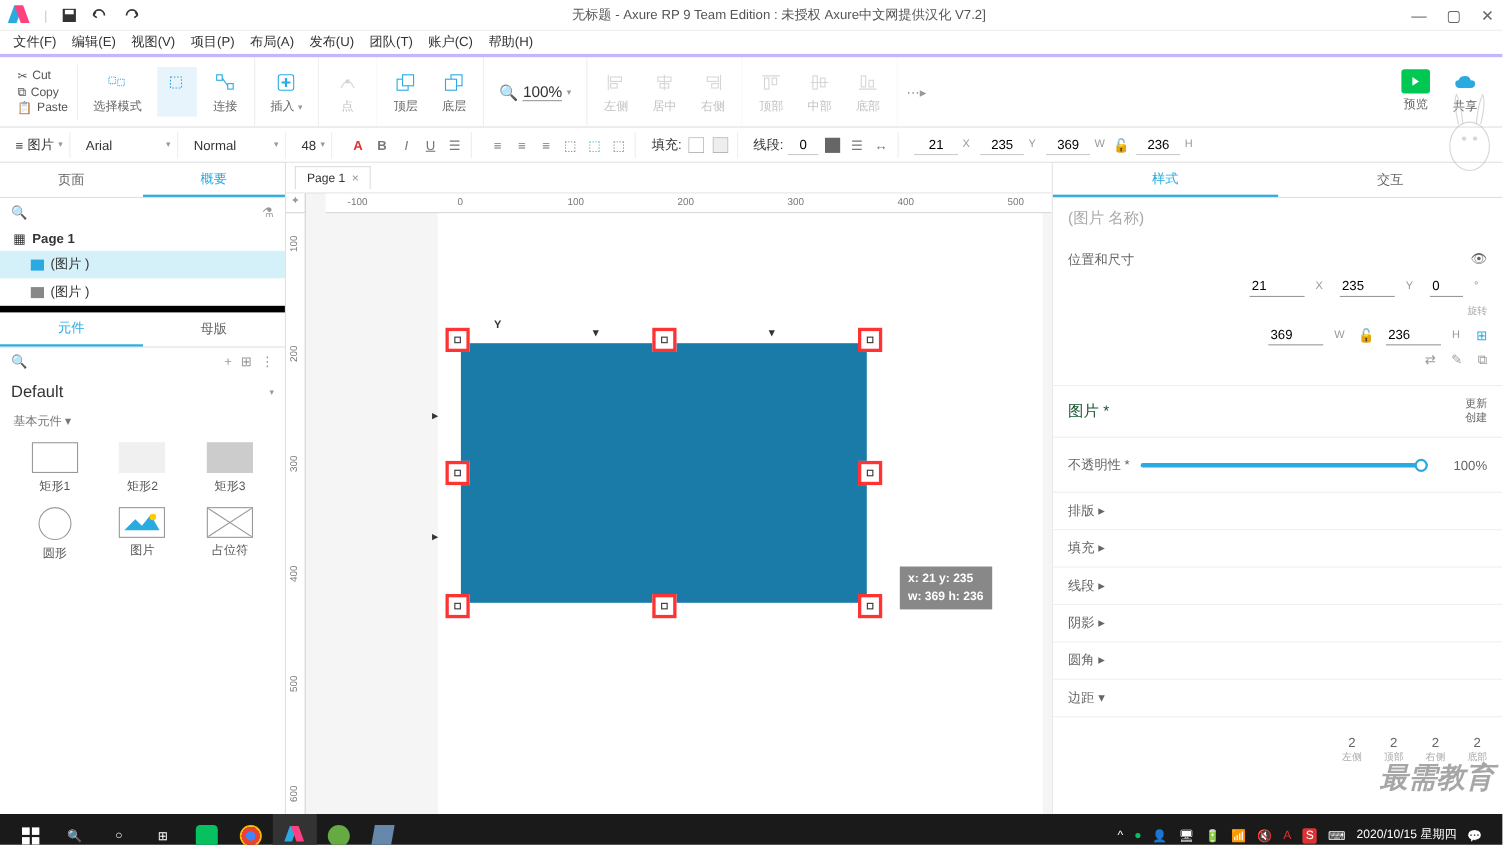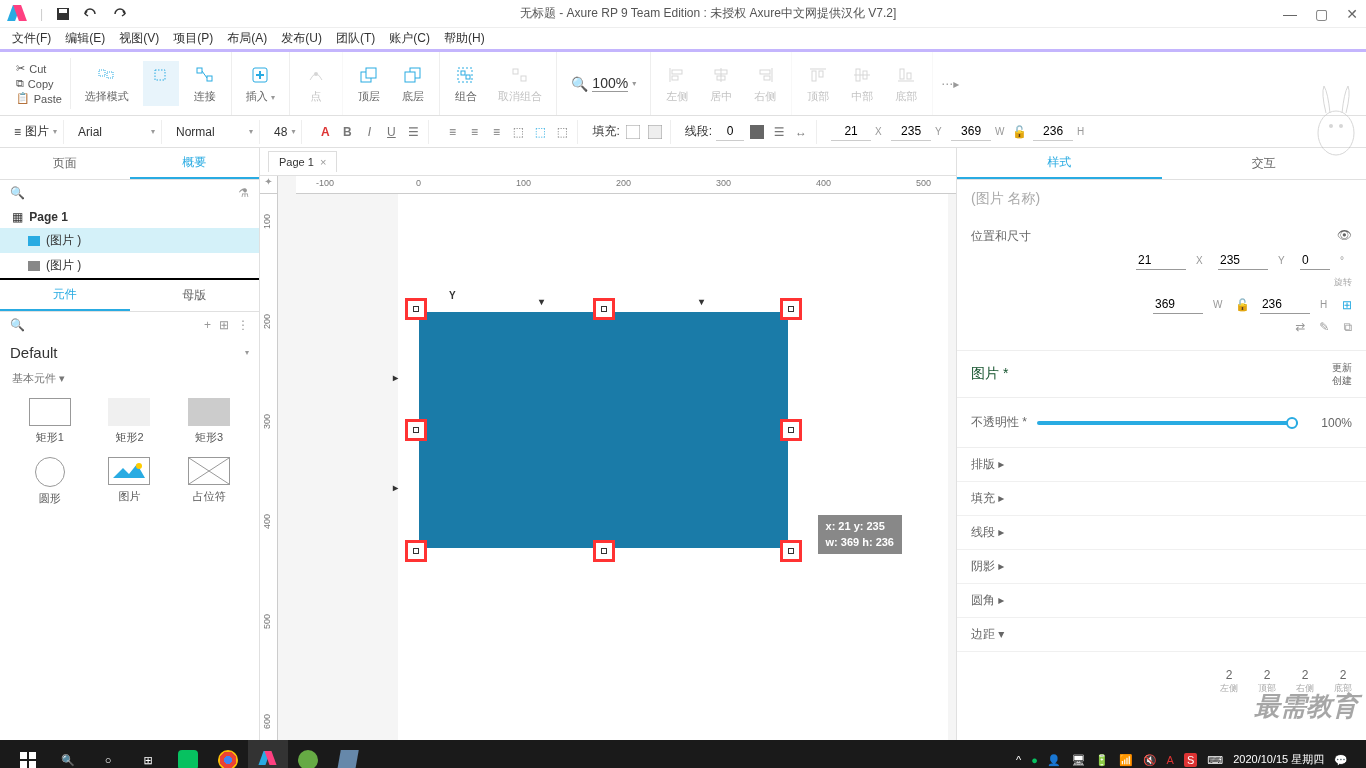--- a/index.html
+++ b/index.html
@@ -35,21 +35,21 @@
 .left-panel { width: 260px; display: flex; flex-direction: column; border-right: 1px solid #e0e0e0; }
 .panel-tabs { display: flex; height: 32px; border-bottom: 1px solid #e0e0e0; }
 .panel-tab { flex: 1; display: flex; align-items: center; justify-content: center; font-size: 12px; cursor: pointer; color: #666; }
 .panel-tab.active { color: #29abe2; border-bottom: 2px solid #29abe2; }
 .search-row { display: flex; align-items: center; padding: 6px 10px; gap: 8px; }
 .search-row input { flex: 1; border: none; outline: none; font-size: 12px; }
 .outline { font-size: 12px; }
 .outline-item { padding: 4px 12px; display: flex; align-items: center; gap: 6px; cursor: pointer; }
 .outline-item.lvl1 { padding-left: 28px; }
 .outline-item.selected { background: #d4f1f9; }
-.widgets-section { border-top: 2px solid #000000; display: flex; flex-direction: column; flex: 1; overflow: hidden; }
+.widgets-section { border-top: 6px solid #000000; display: flex; flex-direction: column; flex: 1; overflow: hidden; }
 .widget-header { padding: 6px 10px; font-size: 13px; color: #333; display: flex; align-items: center; justify-content: space-between; }
 .widget-grid { display: grid; grid-template-columns: repeat(3, 1fr); gap: 12px; padding: 8px 16px; }
 .widget-cell { display: flex; flex-direction: column; align-items: center; gap: 4px; cursor: pointer; }
 .widget-shape { width: 42px; height: 28px; border: 1px solid #999; background: #fff; }
 .widget-cell .lbl { font-size: 11px; color: #555; }
 .canvas-area { flex: 1; position: relative; background: #f5f5f5; overflow: hidden; }
 .page-tabs { height: 28px; background: #fff; display: flex; align-items: center; padding: 0 8px; border-bottom: 1px solid #e0e0e0; }
 .page-tab { padding: 4px 10px; background: #fff; border: 1px solid #ddd; border-bottom: none; font-size: 11px; display: flex; align-items: center; gap: 6px; }
 .ruler-h { height: 18px; background: #fff; border-bottom: 1px solid #ccc; position: relative; font-size: 9px; color: #777; margin-left: 18px; }
 .ruler-h span { position: absolute; top: 2px; }
@@ -200,43 +200,20 @@
             <svg width="20" height="18">
               <rect x="7" y="2" width="10" height="10" stroke="#29abe2" fill="#fff"></rect>
               <rect x="2" y="6" width="10" height="10" stroke="#29abe2" fill="#fff"></rect>
             </svg>
           </div>
         <div class="rb-label">底层</div>
       </div>
     </div>
   </div>
   <div class="rb-group">
-    <div class="rb-row">
-      <div class="rb-item">
-        <div class="rb-icon-top">
-            <svg width="20" height="18">
-              <rect x="2" y="2" width="14" height="14" stroke="#29abe2" fill="none" stroke-dasharray="2"></rect>
-              <rect x="5" y="5" width="4" height="4" stroke="#29abe2" fill="none"></rect>
-              <rect x="10" y="9" width="4" height="4" stroke="#29abe2" fill="none"></rect>
-            </svg>
-          </div>
-        <div class="rb-label">组合</div>
-      </div>
-      <div class="rb-item rb-disabled">
-        <div class="rb-icon-top">
-            <svg width="20" height="18">
-              <rect x="3" y="3" width="5" height="5" stroke="#999" fill="none"></rect>
-              <rect x="11" y="10" width="5" height="5" stroke="#999" fill="none"></rect>
-            </svg>
-          </div>
-        <div class="rb-label">取消组合</div>
-      </div>
-    </div>
-  </div>
-  <div class="rb-group">
     <div class="rb-item">
       <div style="display:flex;align-items:center;gap:4px;color:#29abe2;font-size:14px;">🔍 <span style="color:#333;border-bottom:1px solid #999;">100%</span> <span class="chev">▾</span></div>
     </div>
   </div>
   <div class="rb-group rb-disabled">
     <div class="rb-row">
       <div class="rb-item">
           <div class="rb-icon-top">
             <svg width="18" height="16">
               <line x1="2" y1="1" x2="2" y2="15" stroke="#999"></line>
@@ -296,20 +273,40 @@
               <line x1="1" y1="14" x2="17" y2="14" stroke="#999"></line>
               <rect x="3" y="2" width="4" height="10" stroke="#999" fill="none"></rect>
               <rect x="10" y="6" width="4" height="6" stroke="#999" fill="none"></rect>
             </svg>
           </div>
           <div class="rb-label">底部</div>
         </div>
     </div>
   </div>
   <div style="color:#999;padding:0 8px;cursor:pointer;">⋯▸</div>
+  <div class="rb-group noborder" style="margin-left:auto;">
+    <div class="rb-row">
+      <div class="rb-item">
+        <div class="preview-btn">
+            <svg width="10" height="10">
+              <path d="M2 1 L8 5 L2 9 Z" fill="#fff"></path>
+            </svg>
+          </div>
+        <div class="rb-label">预览</div>
+      </div>
+      <div class="rb-item share-btn">
+        <div class="rb-icon-top">
+            <svg width="22" height="16">
+              <path d="M6 13 Q2 13 2 9 Q2 6 5 6 Q6 2 11 2 Q15 2 16 6 Q20 6 20 9 Q20 13 16 13 Z" fill="#29abe2"></path>
+            </svg>
+          </div>
+        <div class="rb-label" style="color:#666;">共享</div>
+      </div>
+    </div>
+  </div>
   <svg class="mascot" viewBox="0 0 90 90">
       <ellipse cx="60" cy="55" rx="18" ry="22" fill="none" stroke="#bbb"></ellipse>
       <path d="M50 35 Q45 15 48 8 Q52 15 54 35" fill="none" stroke="#bbb"></path>
       <path d="M70 35 Q75 15 72 8 Q68 15 66 35" fill="none" stroke="#bbb"></path>
       <circle cx="55" cy="48" r="2" fill="#bbb"></circle>
       <circle cx="65" cy="48" r="2" fill="#bbb"></circle>
     </svg>
 </div>
 
 <div class="formatbar">

